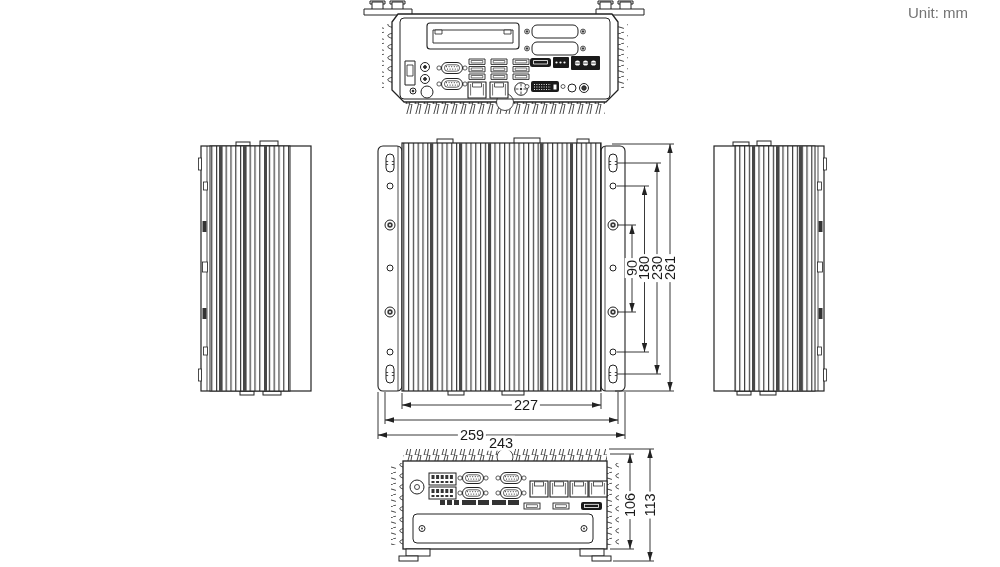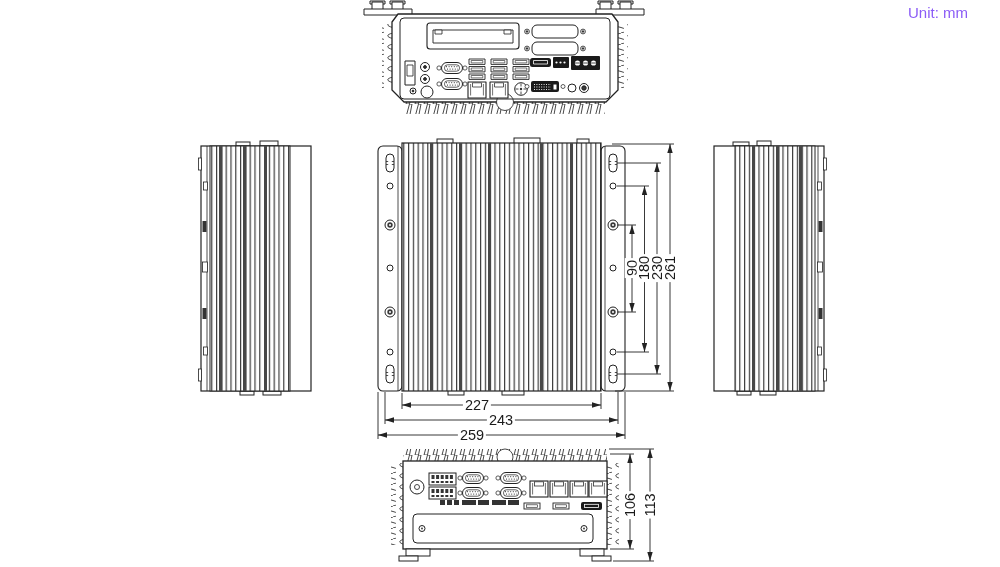--- a/index.html
+++ b/index.html
@@ -3,21 +3,21 @@
 <meta charset="utf-8">
 <style>
   html,body{margin:0;padding:0;background:#ffffff;}
   #canvas{position:relative;width:1000px;height:567px;background:#ffffff;overflow:hidden;
           font-family:"Liberation Sans", sans-serif;}
   #drawing{position:absolute;left:0;top:0;}
   .dim-label{position:absolute;font-size:14.5px;color:#1a1a1a;background:#ffffff;
              line-height:1;padding:0 2px;white-space:nowrap;
              transform:translate(-50%,-50%);}
   .dim-label.vert{transform:translate(-50%,-50%) rotate(-90deg);}
-  #unit-label{position:absolute;left:908px;top:4px;font-size:15px;color:#8b5cf6;}
+  #unit-label{position:absolute;left:908px;top:4px;font-size:15px;color:#737373;}
 </style>
 </head>
 <body>
 
 <div id="canvas">
 
   <svg id="drawing" width="1000" height="567" viewBox="0 0 1000 567">
     <defs>
       <pattern id="fins" width="4.8" height="8" patternUnits="userSpaceOnUse">
         <rect width="4.8" height="8" fill="#ffffff"></rect>
@@ -334,22 +334,22 @@
     <g stroke="#222" stroke-width="0.9" fill="none">
       <path d="M610,454 H634 M610,549 H634"></path>
       <line x1="630" y1="454" x2="630" y2="549" marker-start="url(#ar)" marker-end="url(#ar)"></line>
       <path d="M609,449 H654 M613,561 H654"></path>
       <line x1="650" y1="449" x2="650" y2="561" marker-start="url(#ar)" marker-end="url(#ar)"></line>
     </g>
   </svg>
 
   <div id="unit-label">Unit: mm</div>
 
-  <div class="dim-label" style="left:477px;top:405px;">227</div>
-  <div class="dim-label" style="left:501px;top:420px;">243</div>
+  <div class="dim-label" style="left:526px;top:405px;">227</div>
+  <div class="dim-label" style="left:501px;top:443px;">243</div>
   <div class="dim-label" style="left:472px;top:435px;">259</div>
 
   <div class="dim-label vert" style="left:632px;top:268px;">90</div>
   <div class="dim-label vert" style="left:644px;top:268px;">180</div>
   <div class="dim-label vert" style="left:657px;top:268px;">230</div>
   <div class="dim-label vert" style="left:670px;top:268px;">261</div>
 
   <div class="dim-label vert" style="left:630px;top:505px;">106</div>
   <div class="dim-label vert" style="left:650px;top:505px;">113</div>
 </div>

